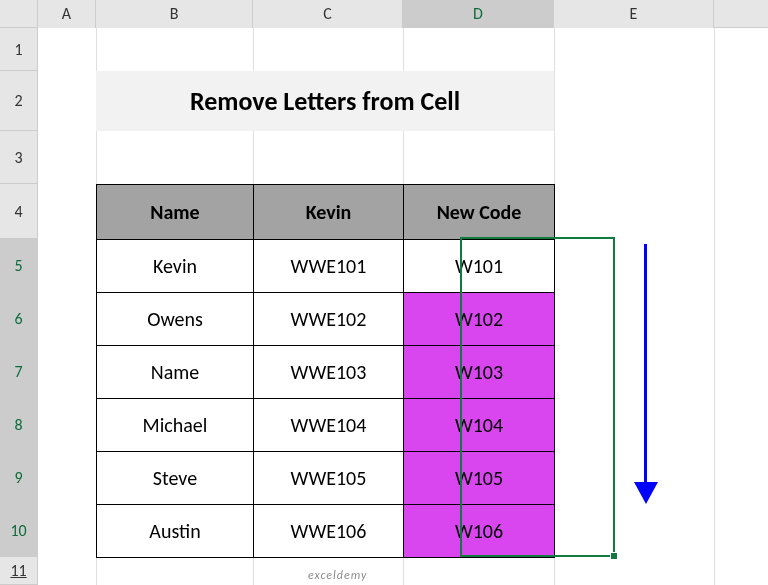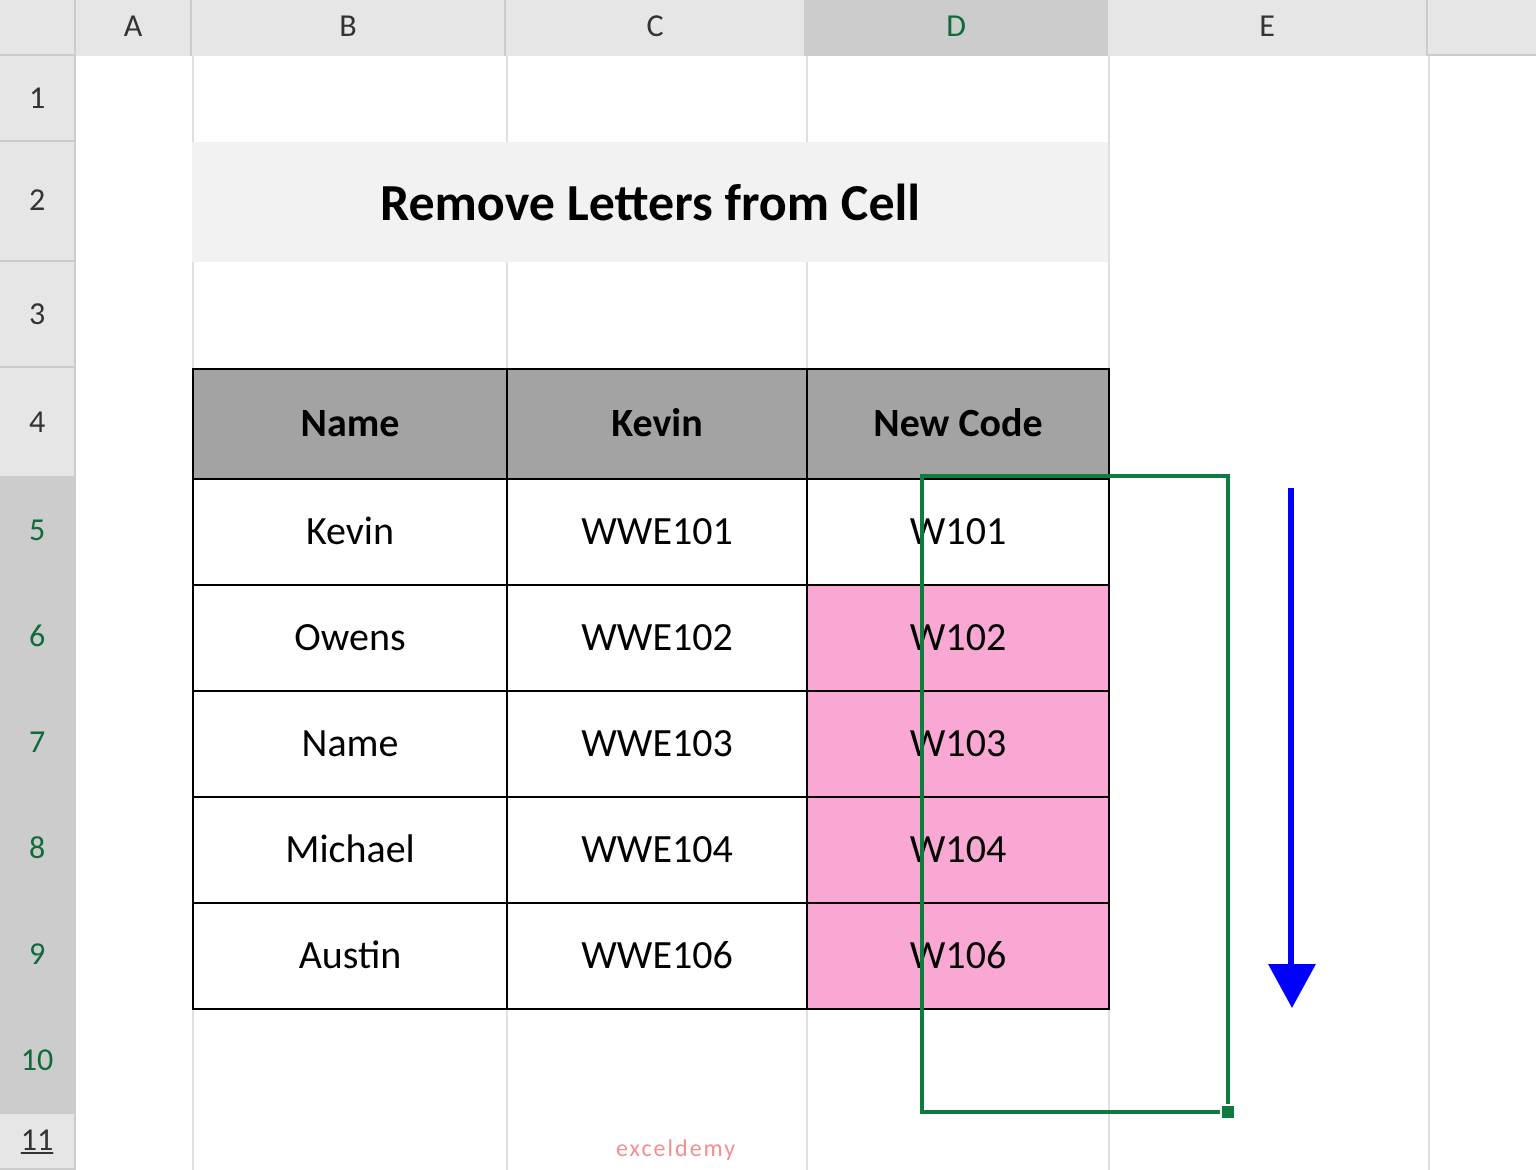--- a/index.html
+++ b/index.html
@@ -101,21 +101,21 @@
     vertical-align: middle;
   }
   .data-table th {
     background: #a3a3a3;
     font-weight: bold;
     height: 55px;
   }
   .col-name { width: 157px; }
   .col-code { width: 150px; }
   .col-newcode { width: 151px; }
-  .ff-shaded { background: #f9a8d4; }
+  .ff-shaded { background: #d946ef; }
   .selection-border {
     position: absolute;
     left: 422px;
     top: 209px;
     width: 155px;
     height: 320px;
     border: 2.5px solid #0f7b3e;
     pointer-events: none;
   }
   .fill-handle {
@@ -158,24 +158,25 @@
     left: 40px;
     top: 110px;
     color: #0000ff;
     font-size: 20px;
     line-height: 1.2;
   }
   .watermark {
     position: absolute;
     left: 270px;
     top: 540px;
-    color: #ef4444;
+    color: #404040;
     font-size: 12px;
     opacity: 0.6;
     letter-spacing: 1px;
+    font-style: italic;
   }
   .gridline-v {
     position: absolute;
     top: 0;
     bottom: 0;
     width: 1px;
     background: #e0e0e0;
   }
 </style>
 </head>
@@ -242,20 +243,25 @@
               <td class="col-name">Name</td>
               <td class="col-code">WWE103</td>
               <td class="col-newcode ff-shaded">W103</td>
             </tr>
             <tr>
               <td class="col-name">Michael</td>
               <td class="col-code">WWE104</td>
               <td class="col-newcode ff-shaded">W104</td>
             </tr>
             <tr>
+              <td class="col-name">Steve</td>
+              <td class="col-code">WWE105</td>
+              <td class="col-newcode ff-shaded">W105</td>
+            </tr>
+            <tr>
               <td class="col-name">Austin</td>
               <td class="col-code">WWE106</td>
               <td class="col-newcode ff-shaded">W106</td>
             </tr>
           </tbody>
       </table>
 
       <div class="selection-border"></div>
       <div class="fill-handle"></div>
 

